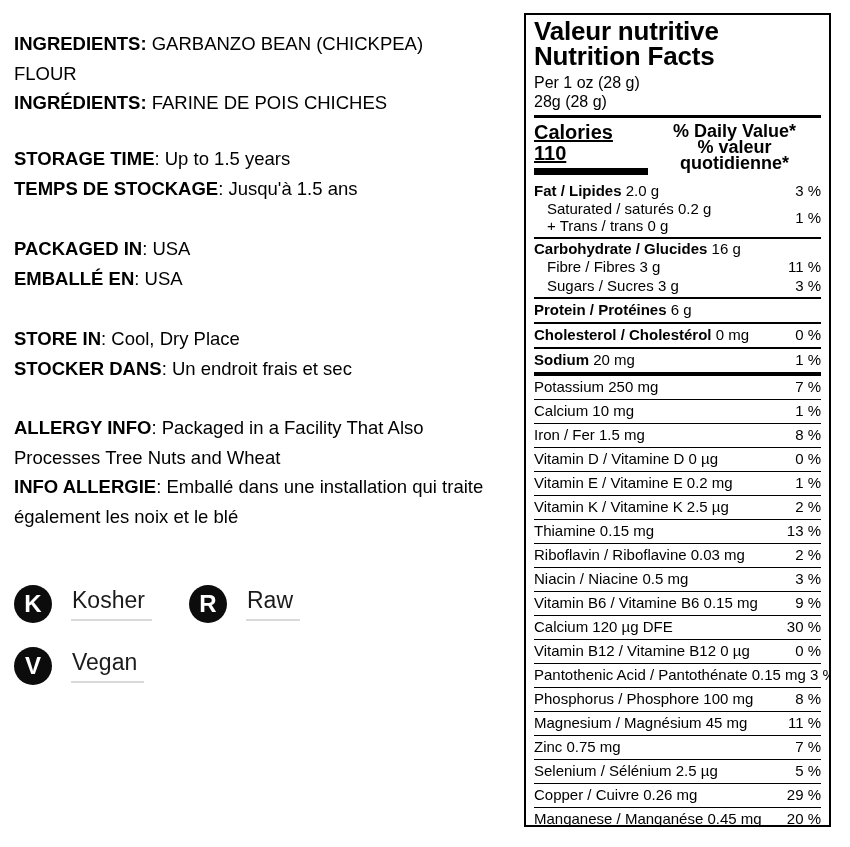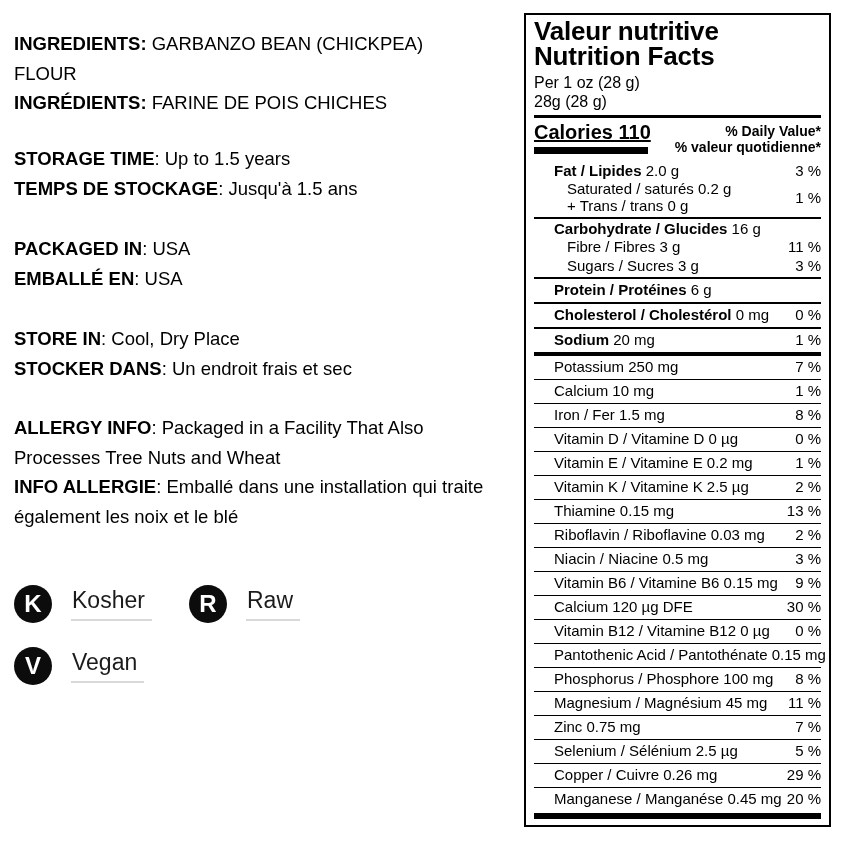--- a/index.html
+++ b/index.html
@@ -28,24 +28,24 @@
     position:absolute;left:524px;top:13px;width:307px;height:814px;
     border:2px solid #000;box-sizing:border-box;padding:4px 8px;overflow:hidden;background:#fff;
   }
   .nfp-title{font-size:26px;font-weight:700;line-height:25px;letter-spacing:-0.2px;}
   .nfp-serving{font-size:16px;line-height:19px;}
   .nfp-serving.first{margin-top:4px;}
   .rule3{height:3px;background:#000;margin-top:4px;}
   .cal-row{display:flex;justify-content:space-between;align-items:flex-start;padding-top:4px;}
   .cal-text{font-size:20px;font-weight:700;line-height:21px;text-decoration:underline;}
   .cal-bar{height:7px;background:#000;width:114px;margin-top:4px;}
-  .dv-head{text-align:right;font-size:14px;font-weight:700;line-height:16px;padding-top:1px;}
+  .dv-head{text-align:center;font-size:18px;font-weight:700;line-height:16px;padding-top:1px;}
   #nrows{margin-top:6px;}
   .nrow{display:flex;justify-content:space-between;align-items:center;font-size:15px;line-height:16px;padding:3px 0 4px;}
-  .nrow .nlabel{white-space:nowrap;margin-left:20px;}
+  .nrow .nlabel{white-space:nowrap;}
   .nrow .ndv{text-align:right;white-space:nowrap;padding-left:4px;}
   .nrow.bold-row .nname{font-weight:700;}
   .nrow.indent .nlabel{padding-left:13px;}
   .nrow.indent{padding:0 0 3px;}
   .nrow.multi .nlabel div{line-height:16.5px;}
   .nrow.lead{padding:2px 0 2px;}
   .r-thin{border-top:1px solid #000;}
   .r-section{border-top:2px solid #000;}
   .r-bar{border-top:4px solid #000;}
   .fn{border-top:6px solid #000;margin-top:2px;padding-top:5px;font-size:13px;line-height:16.5px;}

